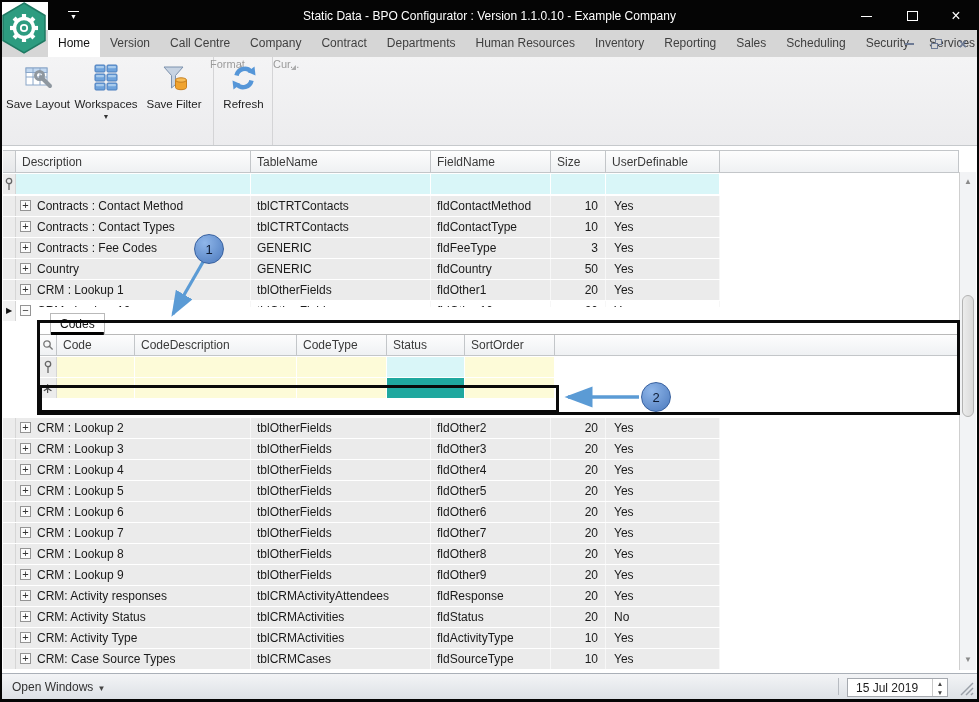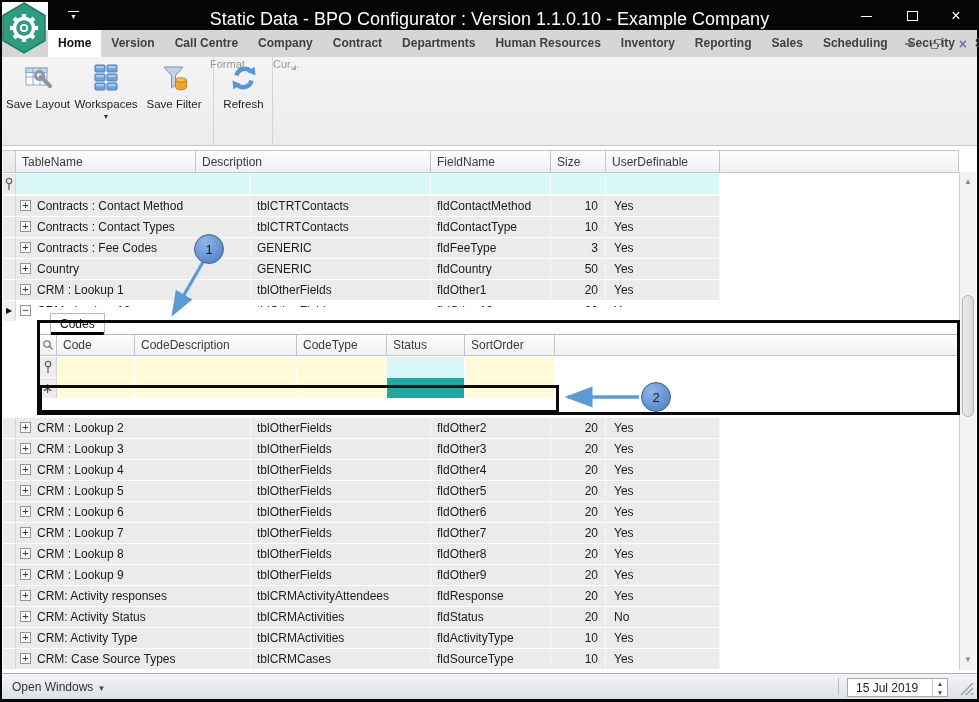--- a/index.html
+++ b/index.html
@@ -9,29 +9,29 @@
     background: #050505; overflow: hidden;
     font-family: "Liberation Sans", sans-serif; font-size: 12px; color:#1a1a1a;
   }
   
   #titlebar { position:absolute; left:2px; top:2px; width:975px; height:28px; background:#050505; }
   #logo-corner { position:absolute; left:0; top:0; width:46px; height:28px; background:#fff; }
   #logo { position:absolute; left:2px; top:2px; width:44px; height:52px; z-index:30; }
   #qa-arrow { position:absolute; left:66px; top:9px; width:11px; text-align:center; }
   #qa-arrow .bar { display:block; height:1px; background:#fff; margin-bottom:2px; }
   #qa-arrow .tri { color:#fff; font-size:7px; line-height:6px; display:block; }
-  #title-text { position:absolute; left:0; right:0; top:7px; text-align:center; color:#fff; font-size:18px; }
+  #title-text { position:absolute; left:0; right:0; top:7px; text-align:center; color:#fff; font-size:12px; }
   .tb-ctrl { position:absolute; top:0; width:30px; height:28px; display:flex; align-items:center; justify-content:center; }
   #tb-min { right:96px; } #tb-max { right:50px; } #tb-close { right:6px; }
   #tb-min .glyph { width:11px; height:1px; background:#fff; }
   #tb-max .glyph { width:11px; height:10px; border:1px solid #fff; }
   #tb-close .glyph { color:#fff; font-size:16px; line-height:16px; }
   
   #tabrow { position:absolute; left:2px; top:30px; width:975px; height:27px; background:#d6d6d6; display:flex; align-items:stretch; padding-left:46px; }
-  .rtab { padding:0 10px; line-height:26px; color:#3f3f3f; cursor:default; white-space:nowrap;font-weight:bold; }
+  .rtab { padding:0 10px; line-height:26px; color:#3f3f3f; cursor:default; white-space:nowrap; }
   .rtab.active { background:#fff; color:#111; }
   #mdi-ctrls { position:absolute; right:6px; top:0; height:27px; display:flex; align-items:center; gap:17px; padding-right:4px; }
   #mdi-min { width:9px; height:2px; background:#6e7b95; }
   #mdi-restore { position:relative; width:11px; height:10px; }
   #mdi-restore .b { position:absolute; width:7px; height:6px; border:1.5px solid #6e7b95; background:#d6d6d6; }
   #mdi-restore .b1 { right:0; top:0; }
   #mdi-restore .b2 { left:0; bottom:0; }
   #mdi-close { color:#6e7b95; font-size:14px; line-height:12px; font-weight:bold; }
   
   #ribbon { position:absolute; left:2px; top:57px; width:975px; height:88px; background:linear-gradient(#f4f4f5,#ececee); display:flex; }
@@ -244,22 +244,22 @@
       <div class="rlabel">
         <span>Cur...</span>
         <span class="launcher"></span>
       </div>
     </div>
   </div>
 
   <div id="gridwrap">
     <div id="mg-header">
       <div class="hcell hc-ind"></div>
+      <div class="hcell hc-desc">Description</div>
       <div class="hcell hc-table">TableName</div>
-      <div class="hcell hc-desc">Description</div>
       <div class="hcell hc-field">FieldName</div>
       <div class="hcell hc-size">Size</div>
       <div class="hcell hc-user">UserDefinable</div>
       <div class="hcell hc-fill"></div>
     </div>
     <div id="mg-filter">
       <div class="fcell fc-ind">
         <svg width="10" height="14" viewBox="0 0 10 14">
           <circle cx="5" cy="4" r="2.7" fill="none" stroke="#666" stroke-width="1.3"></circle>
           <line x1="5" y1="7" x2="5" y2="13" stroke="#666" stroke-width="1.3"></line>

